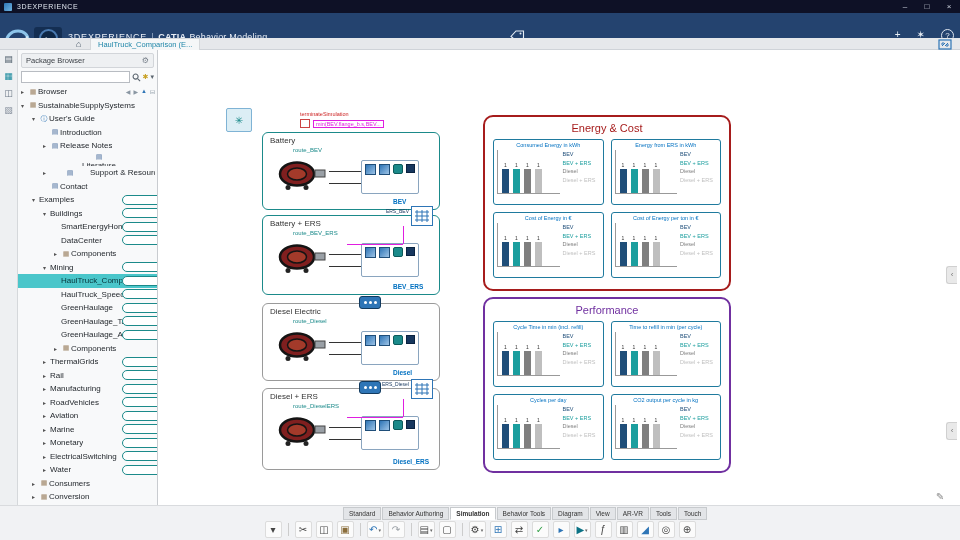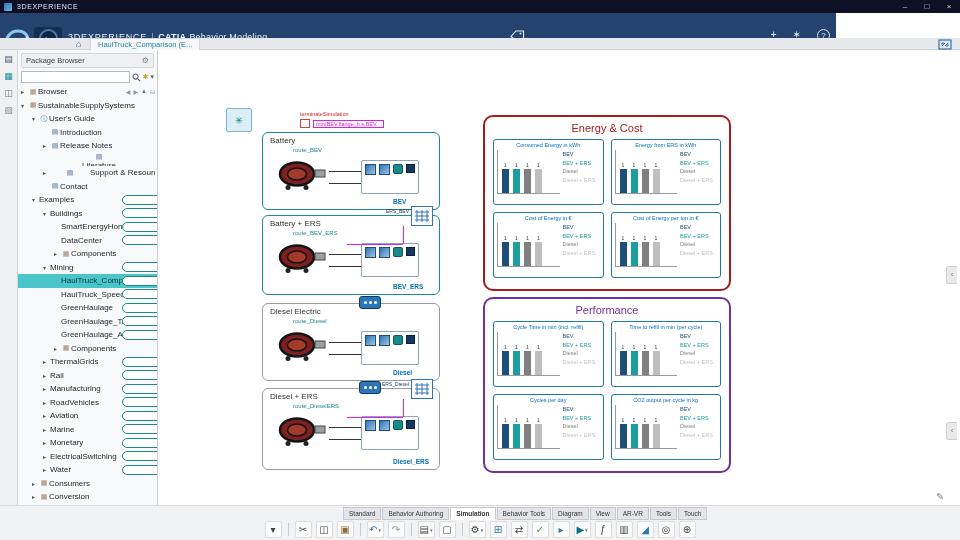--- a/index.html
+++ b/index.html
@@ -4,21 +4,21 @@
 <style>
   *{margin:0;padding:0;box-sizing:border-box;font-family:"Liberation Sans","DejaVu Sans",sans-serif}
   html,body{width:960px;height:540px;overflow:hidden;background:#fff;position:relative}
   
   #titlebar{position:absolute;left:0;top:0;width:960px;height:13px;background:#0e1126;display:flex;align-items:center;color:#dfe5ee;font-size:7px}
   .winicon{width:8px;height:8px;margin:0 5px 0 4px;background:linear-gradient(135deg,#2e75b6,#6fb3e0);border-radius:1px}
   #winlabel{letter-spacing:.6px}
   #wincontrols{margin-left:auto;display:flex;height:13px}
   .wctl{width:22px;display:flex;align-items:center;justify-content:center;font-size:8px;color:#cfd6e0}
   
-  #header{position:absolute;left:0;top:13px;width:836px;height:25px;background:#24436f}
+  #header{position:absolute;left:0;top:13px;width:960px;height:25px;background:#24436f}
   #logo{position:absolute;left:3px;top:15px}
   #compass{position:absolute;left:34px;top:14px;width:28px;height:33px;background:#142e52;border-radius:3px;text-align:center}
   #compass .ring{width:19px;height:19px;margin:2px auto 0;border-radius:50%;background:#0e2746;border:2px solid #4a7ab0;display:flex;align-items:center;justify-content:center;color:#fff;font-size:6px}
   #compass .vr{font-size:5px;color:#cfe0f2;margin-top:1px}
   #brand{position:absolute;left:68px;top:19px;color:#e9eef6;font-size:9px;letter-spacing:.8px;white-space:nowrap}
   #brand b{letter-spacing:.2px}
   #brand .sep{color:#9fb2cc;margin:0 4px}
   #brand .appname{letter-spacing:.2px}
   #searchpill{position:absolute;left:332px;top:16px;width:170px;height:15px;border:1px solid #b9c8db;border-radius:8px;background:rgba(8,24,48,.35);display:flex;align-items:center}
   #searchpill input{flex:1;background:transparent;border:none;outline:none;color:#e6edf5;font-size:7.5px;padding:0 6px}

